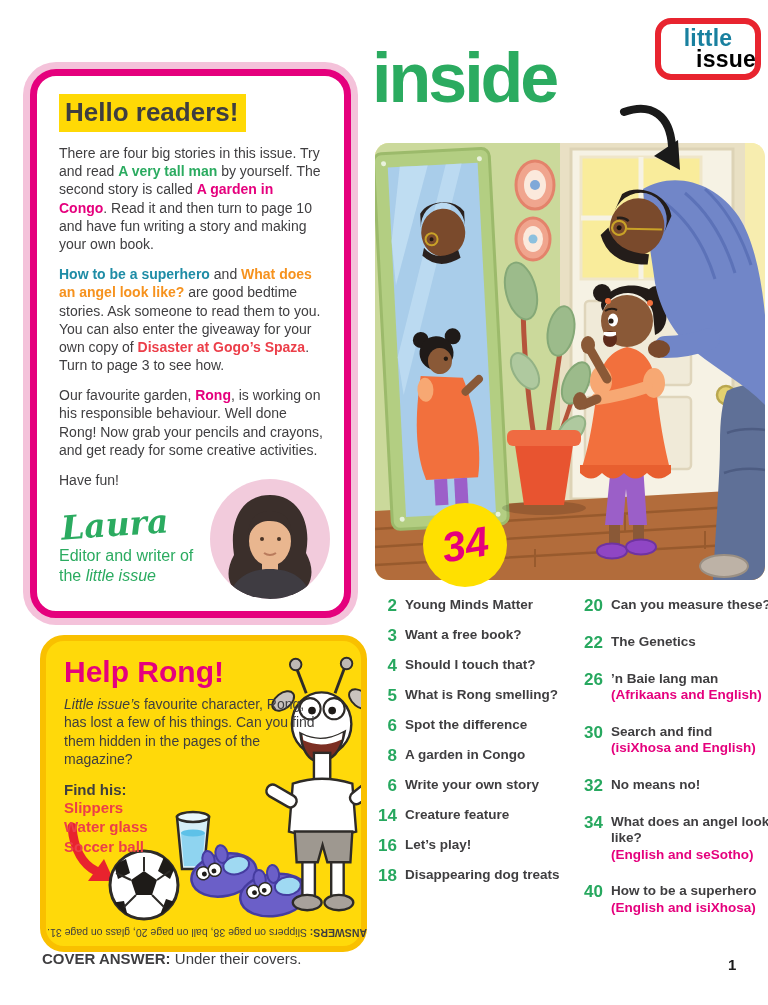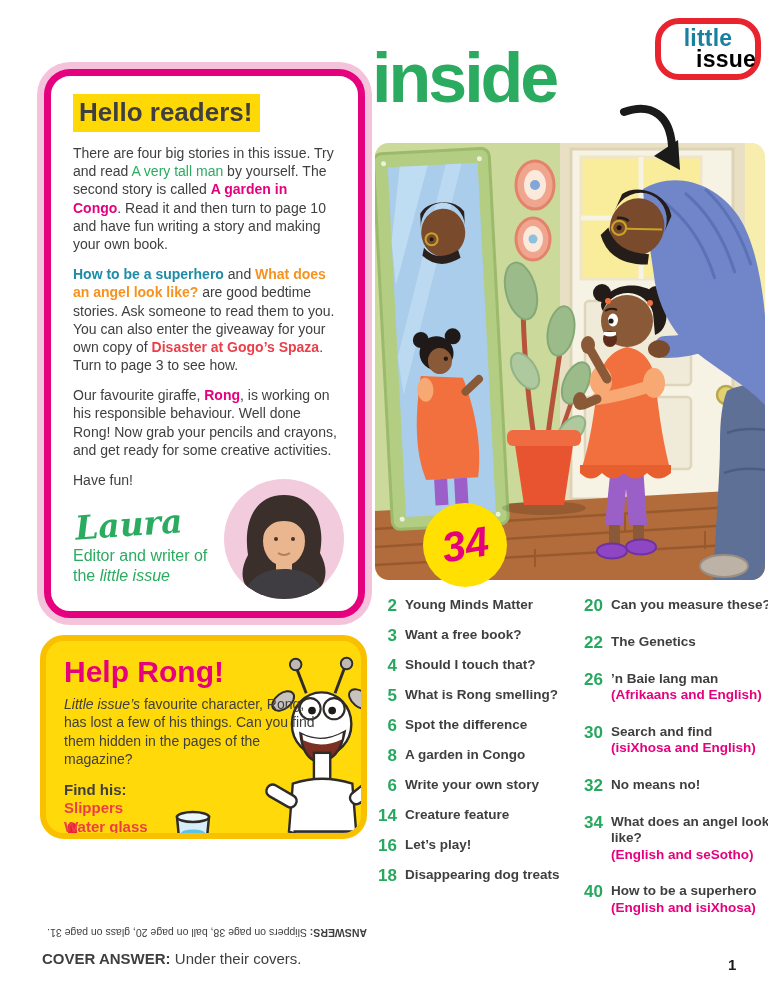--- a/index.html
+++ b/index.html
@@ -8,21 +8,21 @@
   }
   *{margin:0;padding:0;box-sizing:border-box;}
   html,body{width:768px;height:1005px;}
   body{
     position:relative;background:#ffffff;overflow:hidden;
     font-family:"Liberation Sans",sans-serif;color:var(--dark);
   }
   
   .logo{
     position:absolute;left:655px;top:18px;width:106px;height:62px;
-    background:#fff;border:6px solid #E8242F;border-radius:24px;
+    background:#fff;border:6px solid #E8242F;border-radius:16px;
     display:flex;flex-direction:column;align-items:center;justify-content:center;
     line-height:.92;font-weight:800;font-size:23px;letter-spacing:.2px;
   }
   .logo .l1{color:#19809F;} .logo .l2{color:#000000;margin-left:36px;}
   
   .inside-title{
     position:absolute;left:372px;top:43px;font-size:70px;font-weight:800;
     color:var(--green);letter-spacing:-3px;line-height:1;
   }
   .black-arrow{position:absolute;left:618px;top:100px;z-index:6;}
@@ -34,50 +34,50 @@
   .page-badge{
     position:absolute;left:423px;top:503px;width:84px;height:84px;border-radius:50%;
     background:#FFE000;display:flex;align-items:center;justify-content:center;z-index:7;
   }
   .page-badge span{
     font-size:42px;font-weight:800;color:var(--magenta);
     transform:rotate(-10deg);font-style:italic;
   }
   
   .hello-box{
-    position:absolute;left:44px;top:69px;width:321px;height:549px;
+    position:absolute;left:30px;top:69px;width:321px;height:549px;
     background:#fff;border:7px solid var(--magenta);border-radius:26px;
     box-shadow:0 0 0 7px var(--lightpink);
     padding:18px 20px 14px 22px;
   }
   .hello-title{
     display:inline-block;background:var(--yellow);color:var(--dark);
     font-size:26px;font-weight:700;padding:3px 8px 4px 6px;margin-bottom:12px;
   }
   .hello-box p{font-size:14px;line-height:1.3;margin-bottom:12px;}
-  .seg-green{color:var(--green);font-weight:400;text-align:right;}
+  .seg-green{color:var(--green);font-weight:700;text-align:right;}
   .seg-magenta{color:var(--magenta);font-weight:700;}
   .seg-teal{color:var(--teal);font-weight:700;}
   .seg-orange{color:var(--orange);font-weight:700;}
   .seg-red{color:var(--red);font-weight:700;}
   .seg-bold{font-weight:800;}
   .seg-italic{font-style:italic;}
   .signature{
     font-family:"DejaVu Serif",serif;font-style:italic;font-weight:700;
     font-size:33px;color:var(--green);transform:rotate(-4deg);
     display:inline-block;margin:4px 0 2px 2px;
   }
   .byline{color:var(--green);font-size:16px;line-height:1.25;width:160px;}
   .editor-photo{
     position:absolute;right:14px;bottom:12px;width:120px;height:120px;
     border-radius:50%;overflow:hidden;
   }
   
   .help-box{
-    position:absolute;left:40px;top:635px;width:327px;height:204px;
+    position:absolute;left:40px;top:635px;width:327px;height:317px;
     background:#FFD90A;border:6px solid #F9C000;border-radius:24px;
     padding:14px 18px;overflow:hidden;
   }
   .help-title{color:var(--magenta);font-size:30px;font-weight:800;margin-bottom:6px;position:relative;z-index:2;}
   .help-intro{font-size:14px;line-height:1.32;width:258px;position:relative;z-index:2;}
   .find-label{font-weight:800;font-size:15px;margin-top:12px;position:relative;z-index:2;}
   .find-item{color:var(--red);font-weight:800;font-size:15px;line-height:1.3;position:relative;z-index:2;}
   .help-art{position:absolute;left:0;top:0;width:327px;height:284px;z-index:1;}
   
   .toc-left{position:absolute;left:372px;top:597px;width:180px;display:flex;flex-direction:column;gap:13px;}
@@ -237,21 +237,21 @@
   </svg>
 </div>
 <div class="page-badge">
   <span>34</span>
 </div>
 
 <div class="hello-box">
   <div class="hello-title">Hello readers!</div>
   <p><span>There are four big stories in this issue. Try and read </span><span class="seg-green">A very tall man</span><span> by yourself. The second story is called </span><span class="seg-magenta">A garden in Congo</span><span>. Read it and then turn to page 10 and have fun writing a story and making your own book.</span></p>
   <p><span class="seg-teal">How to be a superhero</span><span> and </span><span class="seg-orange">What does an angel look like?</span><span> are good bedtime stories. Ask someone to read them to you. You can also enter the giveaway for your own copy of </span><span class="seg-red">Disaster at Gogo’s Spaza</span><span>. Turn to page 3 to see how.</span></p>
-  <p><span>Our favourite giraffe, </span><span class="seg-magenta">Rong</span><span>, is working on his responsible behaviour. Well done Rong! Now grab your pencils and crayons, and get ready for some creative activities.</span></p>
+  <p><span>Our favourite garden, </span><span class="seg-magenta">Rong</span><span>, is working on his responsible behaviour. Well done Rong! Now grab your pencils and crayons, and get ready for some creative activities.</span></p>
   <p>Have fun!</p>
   <div class="signature">Laura</div>
   <div class="byline"><span>Editor and writer of the </span><span class="seg-italic">little issue</span></div>
   <div class="editor-photo">
     <svg width="120" height="120" viewBox="0 0 120 120">
       <rect width="120" height="120" fill="#F2CBDC"></rect>
       <path d="M60,16 C30,16 19,44 24,76 C13,96 20,110 32,116 L88,116 C100,109 107,94 96,74 C102,43 88,16 60,16 Z" fill="#3B2F2B"></path>
       <ellipse cx="60" cy="62" rx="21" ry="25" fill="#E9B68F"></ellipse>
       <path d="M39,56 C37,42 46,32 60,32 C74,32 83,42 81,56 C76,46 70,42 60,42 C50,42 44,46 39,56 Z" fill="#3B2F2B"></path>
       <rect x="52" y="82" width="16" height="12" fill="#E9B68F"></rect>

